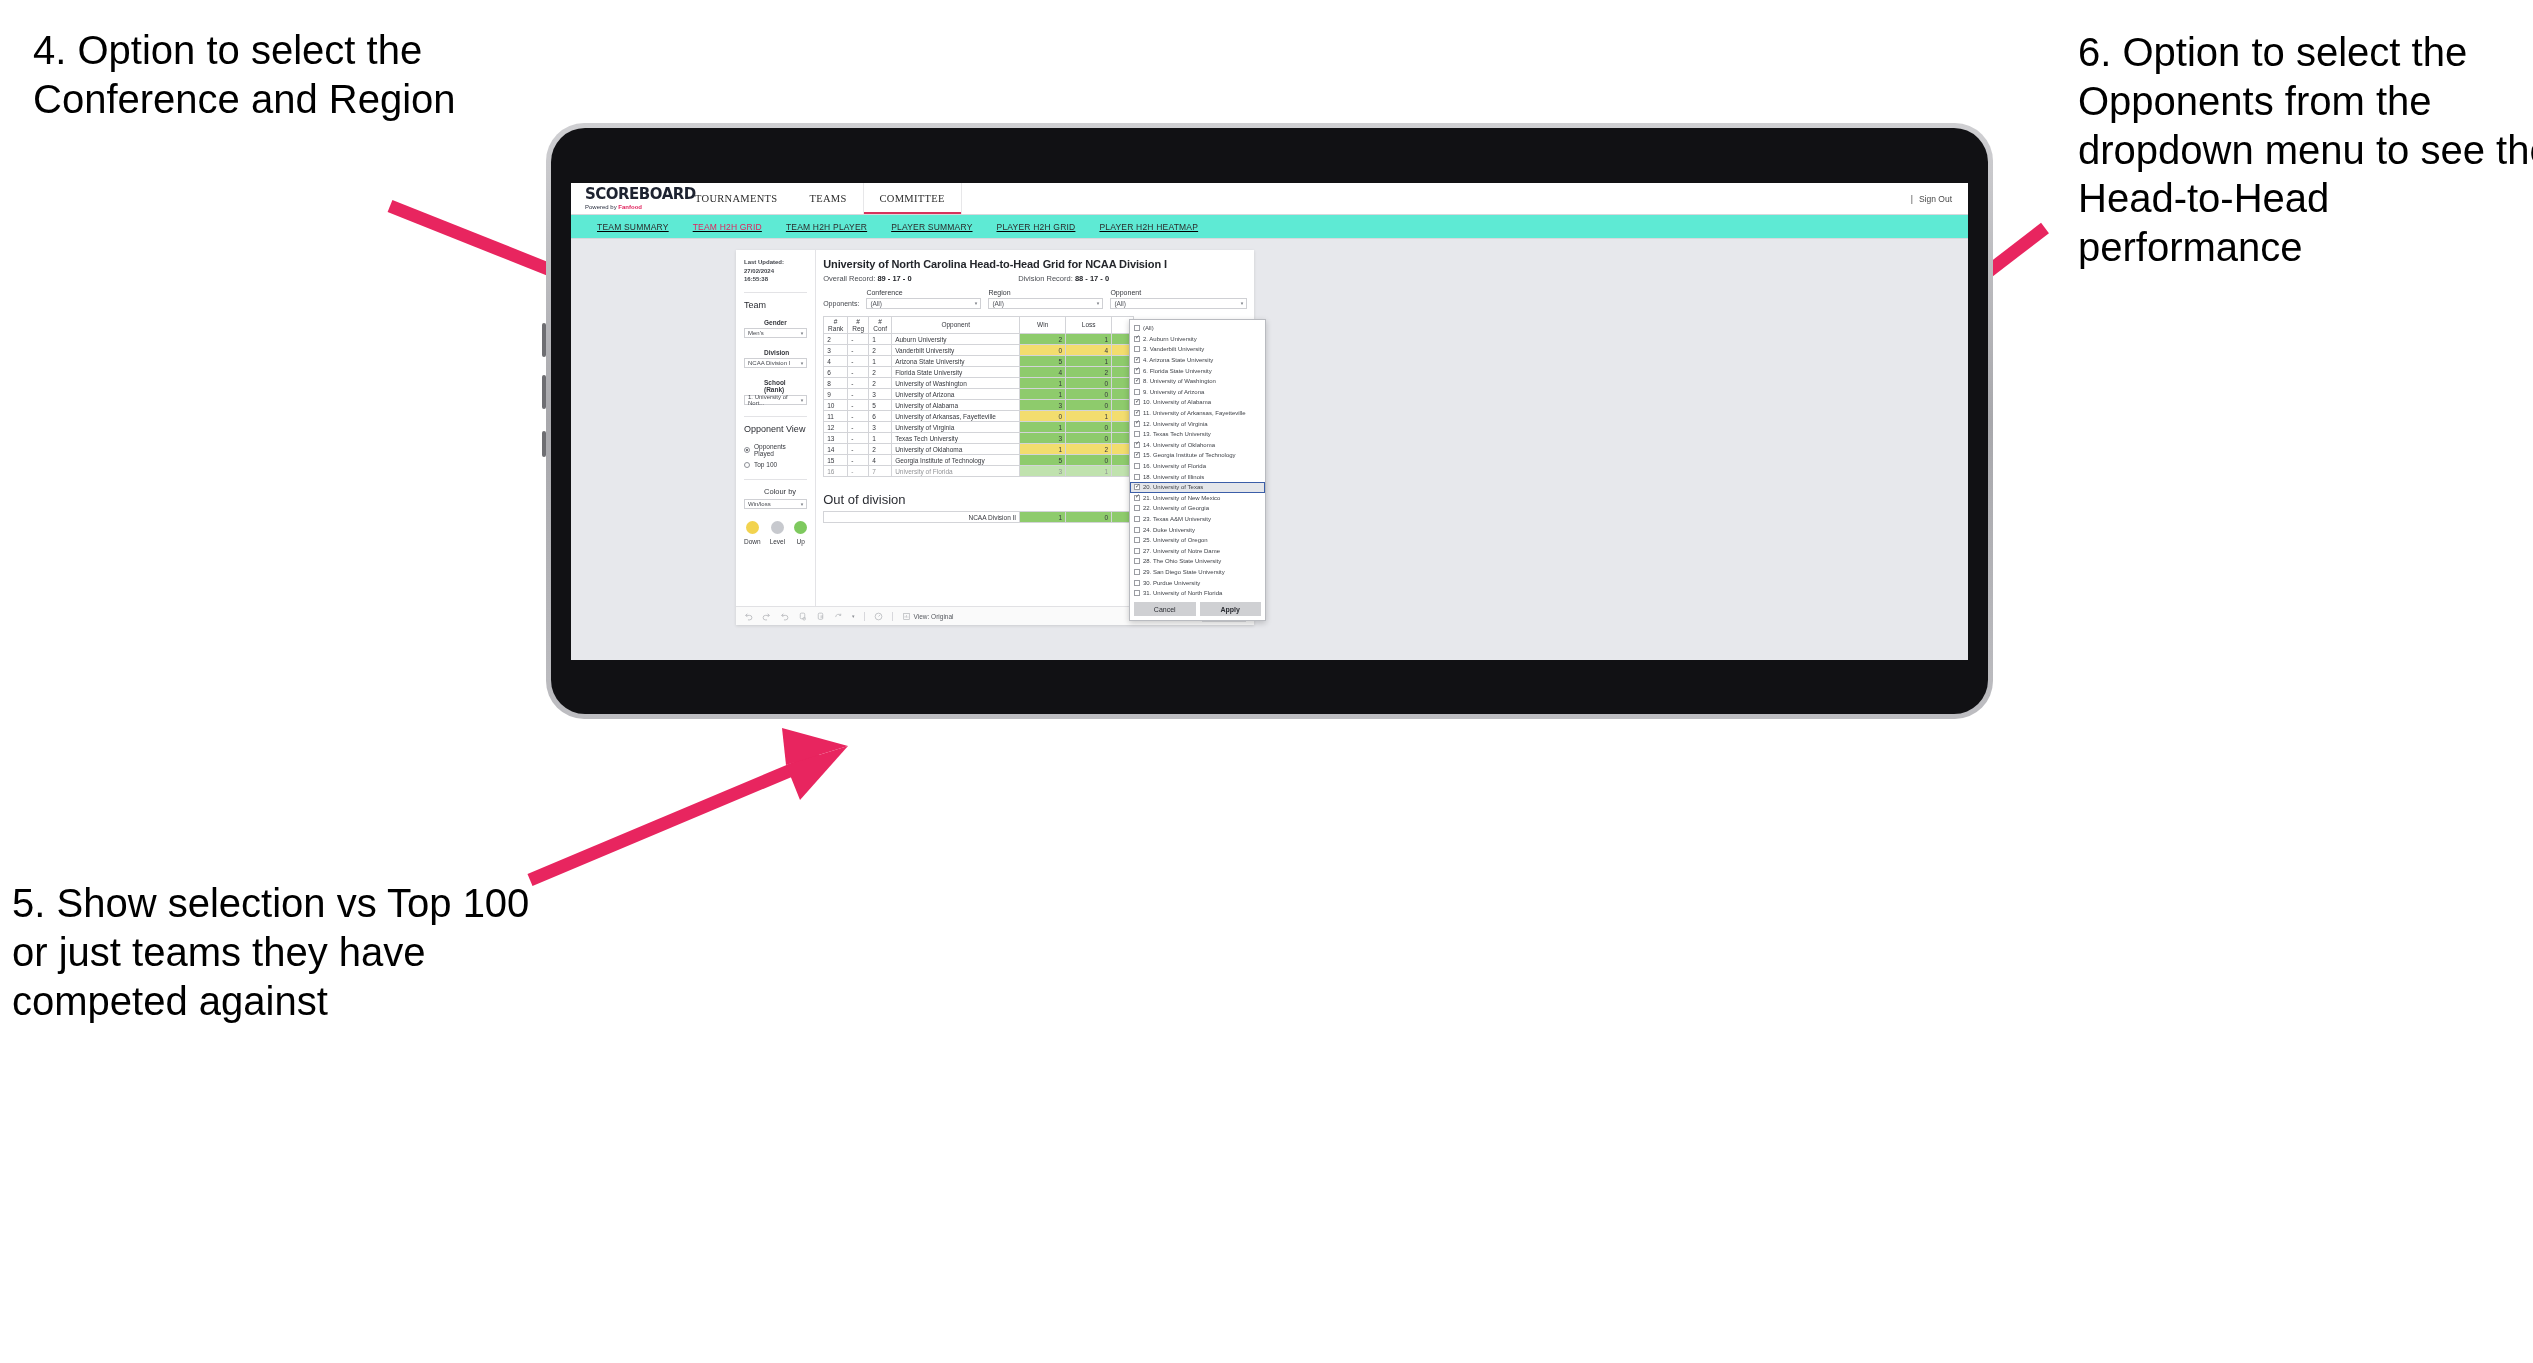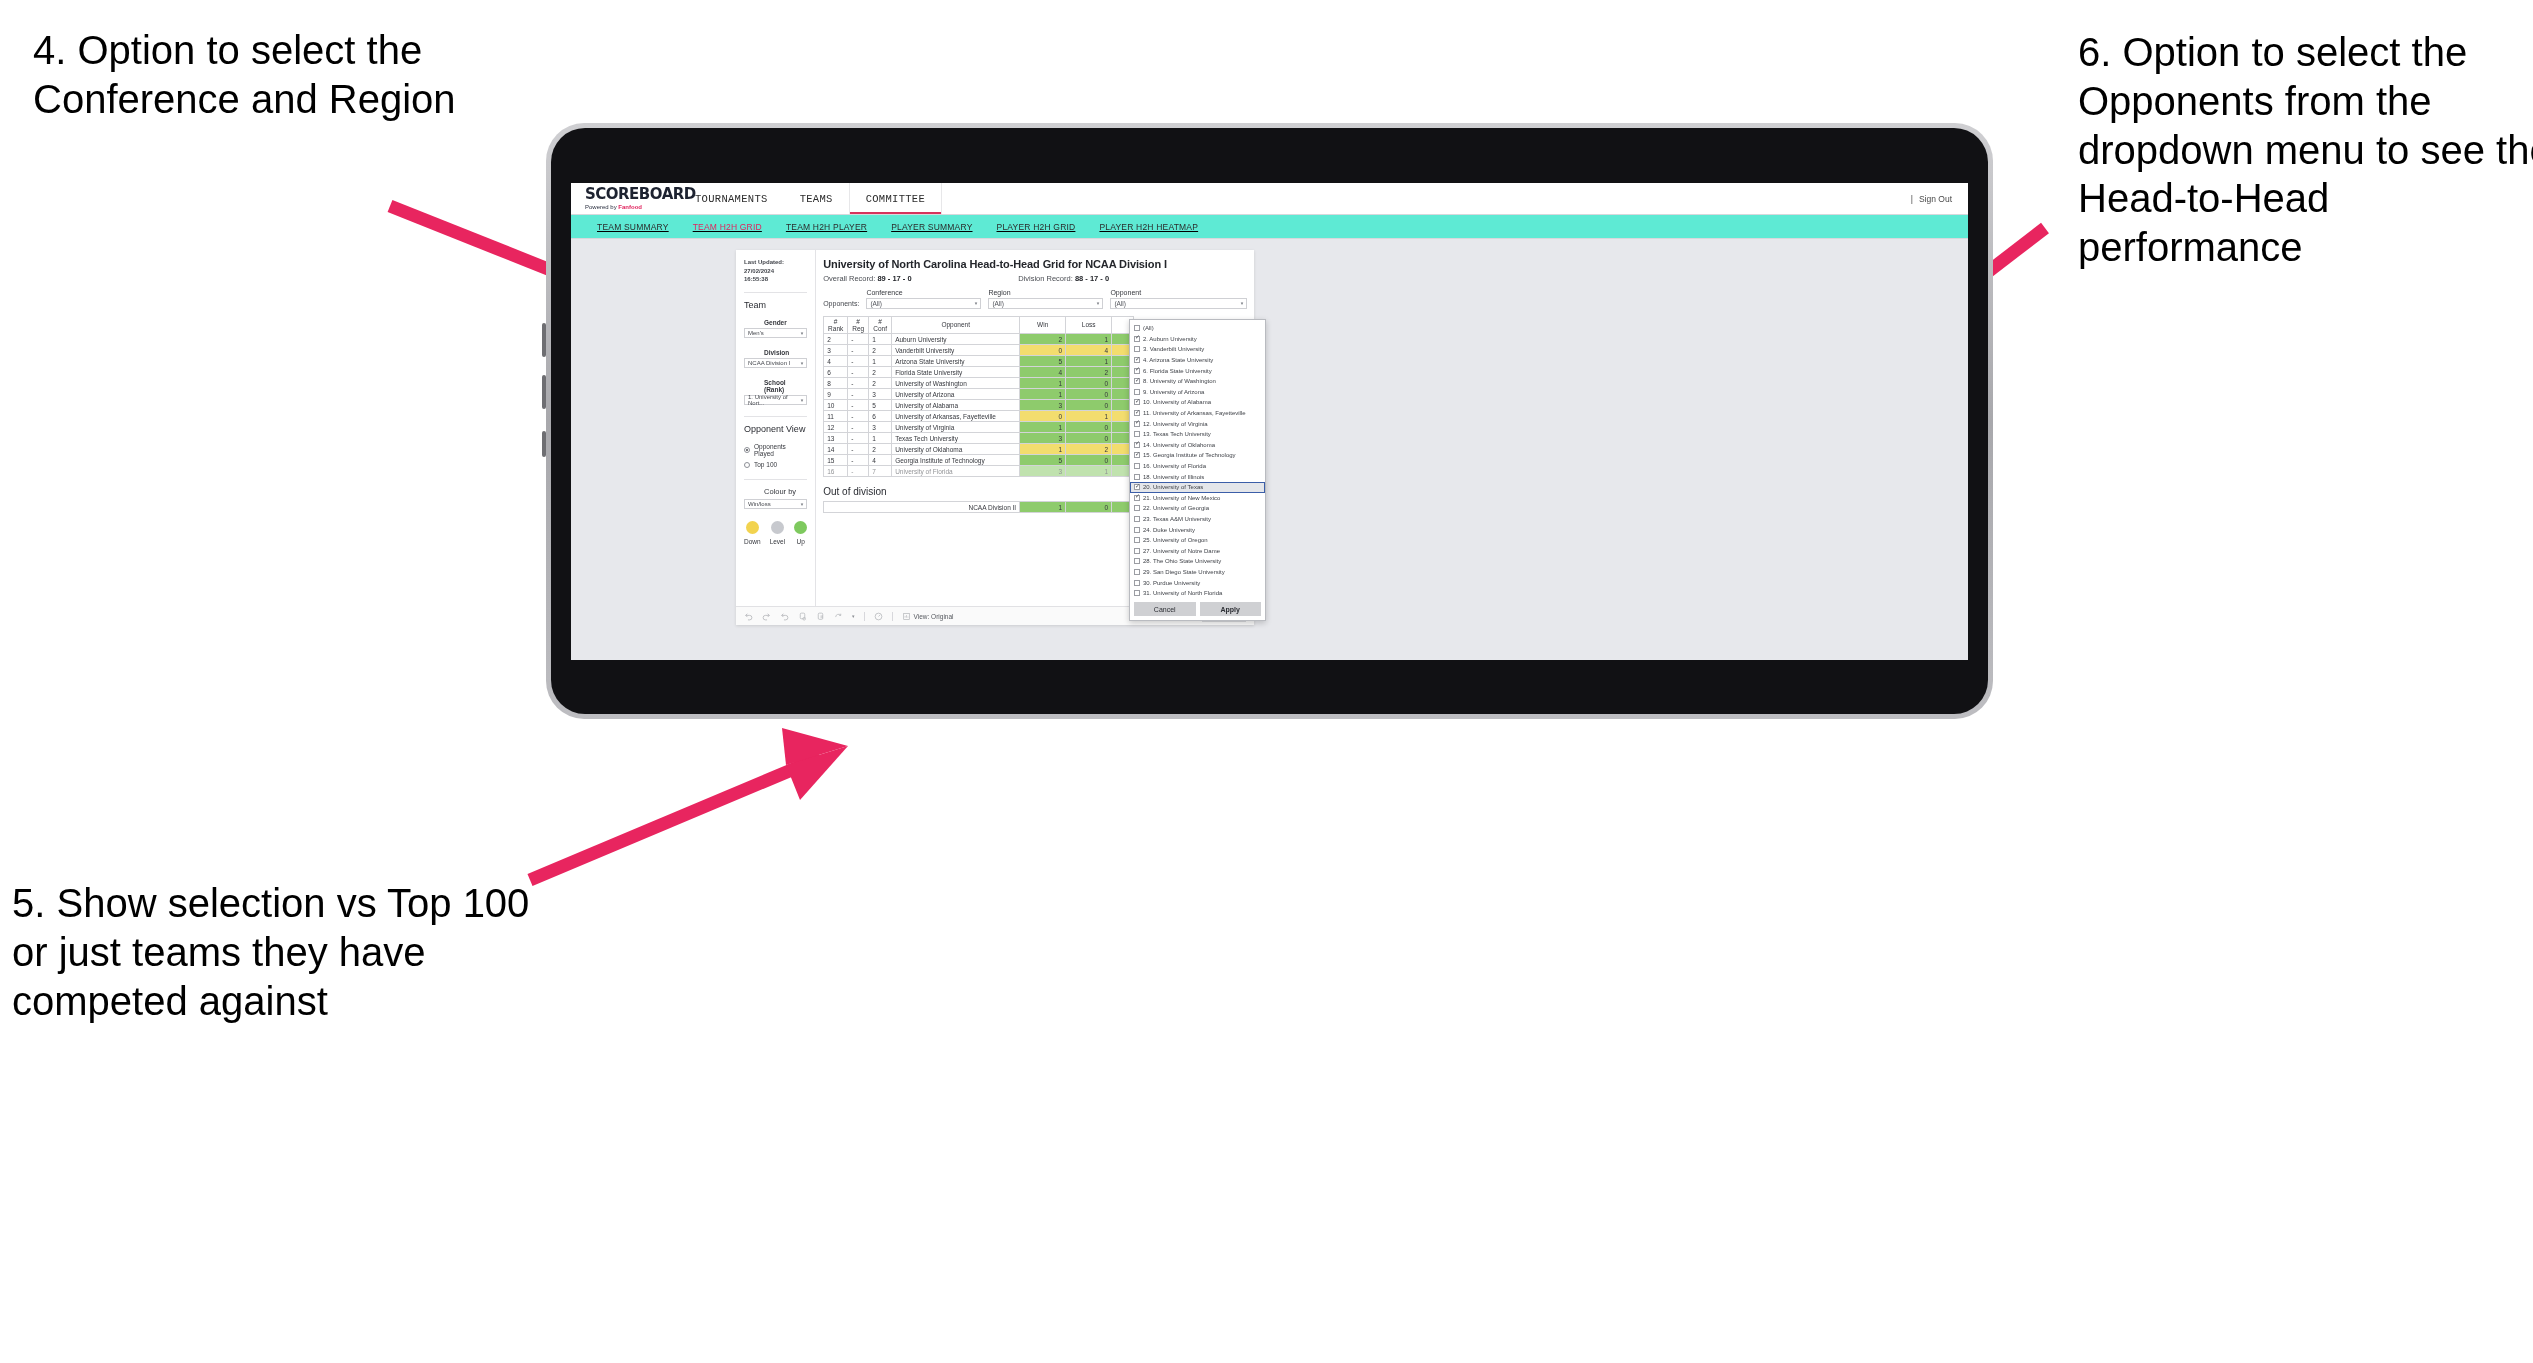--- a/index.html
+++ b/index.html
@@ -33,21 +33,21 @@
             border-bottom:1px solid #d7d8dc; }
   .brand { width:108px; display:flex; flex-direction:column; justify-content:center;
            padding-left:14px; }
   .brand-name { font-size:15px; font-weight:700; letter-spacing:-0.5px; color:#1d2230;
                 font-family:"DejaVu Sans", sans-serif; line-height:1; }
   .brand-sub { font-size:6px; color:#2b3040; margin-top:2px; }
   .brand-sub b { color:#e0245e; font-weight:700; }
   .topnav { display:flex; align-items:stretch; }
   .topnav-item { padding:0 16px; display:flex; align-items:center; font-size:10.5px;
                  color:#2b2b2b; letter-spacing:0.3px; position:relative;
-                 font-family:Liberation Mono, monospace; }
+                 font-family:Liberation Serif, serif; }
   .topnav-item.active { font-weight:400; box-shadow:inset 0 -2px 0 #d6335c;
                         border-left:1px solid #e7e7e9; border-right:1px solid #e7e7e9; }
   .topbar-right { margin-left:auto; display:flex; align-items:center; gap:6px;
                   padding-right:16px; font-size:8.5px; color:#4a4a4a; }
   .subnav { height:24px; background:#5eead4; display:flex; align-items:center;
             gap:0; border-bottom:1px solid #d7d8dc; padding-left:14px;text-decoration:underline; }
   .subnav-item { padding:0 12px; font-size:8.5px; color:#2b2b2b; letter-spacing:0.2px; }
   .subnav-item.active { color:#e0245e; }
 
   .canvas { position:absolute; left:0; right:0; top:57px; bottom:0; background:#e7e8ec; }
@@ -91,21 +91,21 @@
   .fbox .cv { position:absolute; right:3px; color:#7a7d84; font-size:5px; }
 
   table.grid { border-collapse:collapse; margin-top:7px; table-layout:fixed; }
   table.grid th, table.grid td { border:1px solid #d3d4d8; font-size:6.5px; color:#35373d;
     padding:1px 3px; height:11px; font-weight:400; }
   table.grid th { text-align:center; font-weight:400; color:#35373d; background:#fff;
                   line-height:1.15; vertical-align:middle; }
   td.win, td.loss { text-align:right; }
   .g { background:#8ecb6c; }
   .y { background:#f3dd6e; }
-  .ood-h { font-size:10px; color:#2b2d33; margin-top:9px; }
+  .ood-h { font-size:13px; color:#2b2d33; margin-top:15px; }
   table.ood { border-collapse:collapse; table-layout:fixed; margin-top:4px; }
   table.ood td { border:1px solid #d3d4d8; font-size:6.5px; color:#35373d; height:11px;
                  padding:1px 3px; }
 
   
   .dd { position:absolute; left:393px; top:69px; width:137px; background:#fff;
         border:1px solid #b9bbc0; box-shadow:0 2px 6px rgba(0,0,0,.2); z-index:20;
         padding:3px 0 0 0; }
   .dd-list { max-height:275px; overflow:hidden; }
   .dd-item { display:flex; align-items:center; gap:3px; padding:0.5px 4px; font-size:6px;

